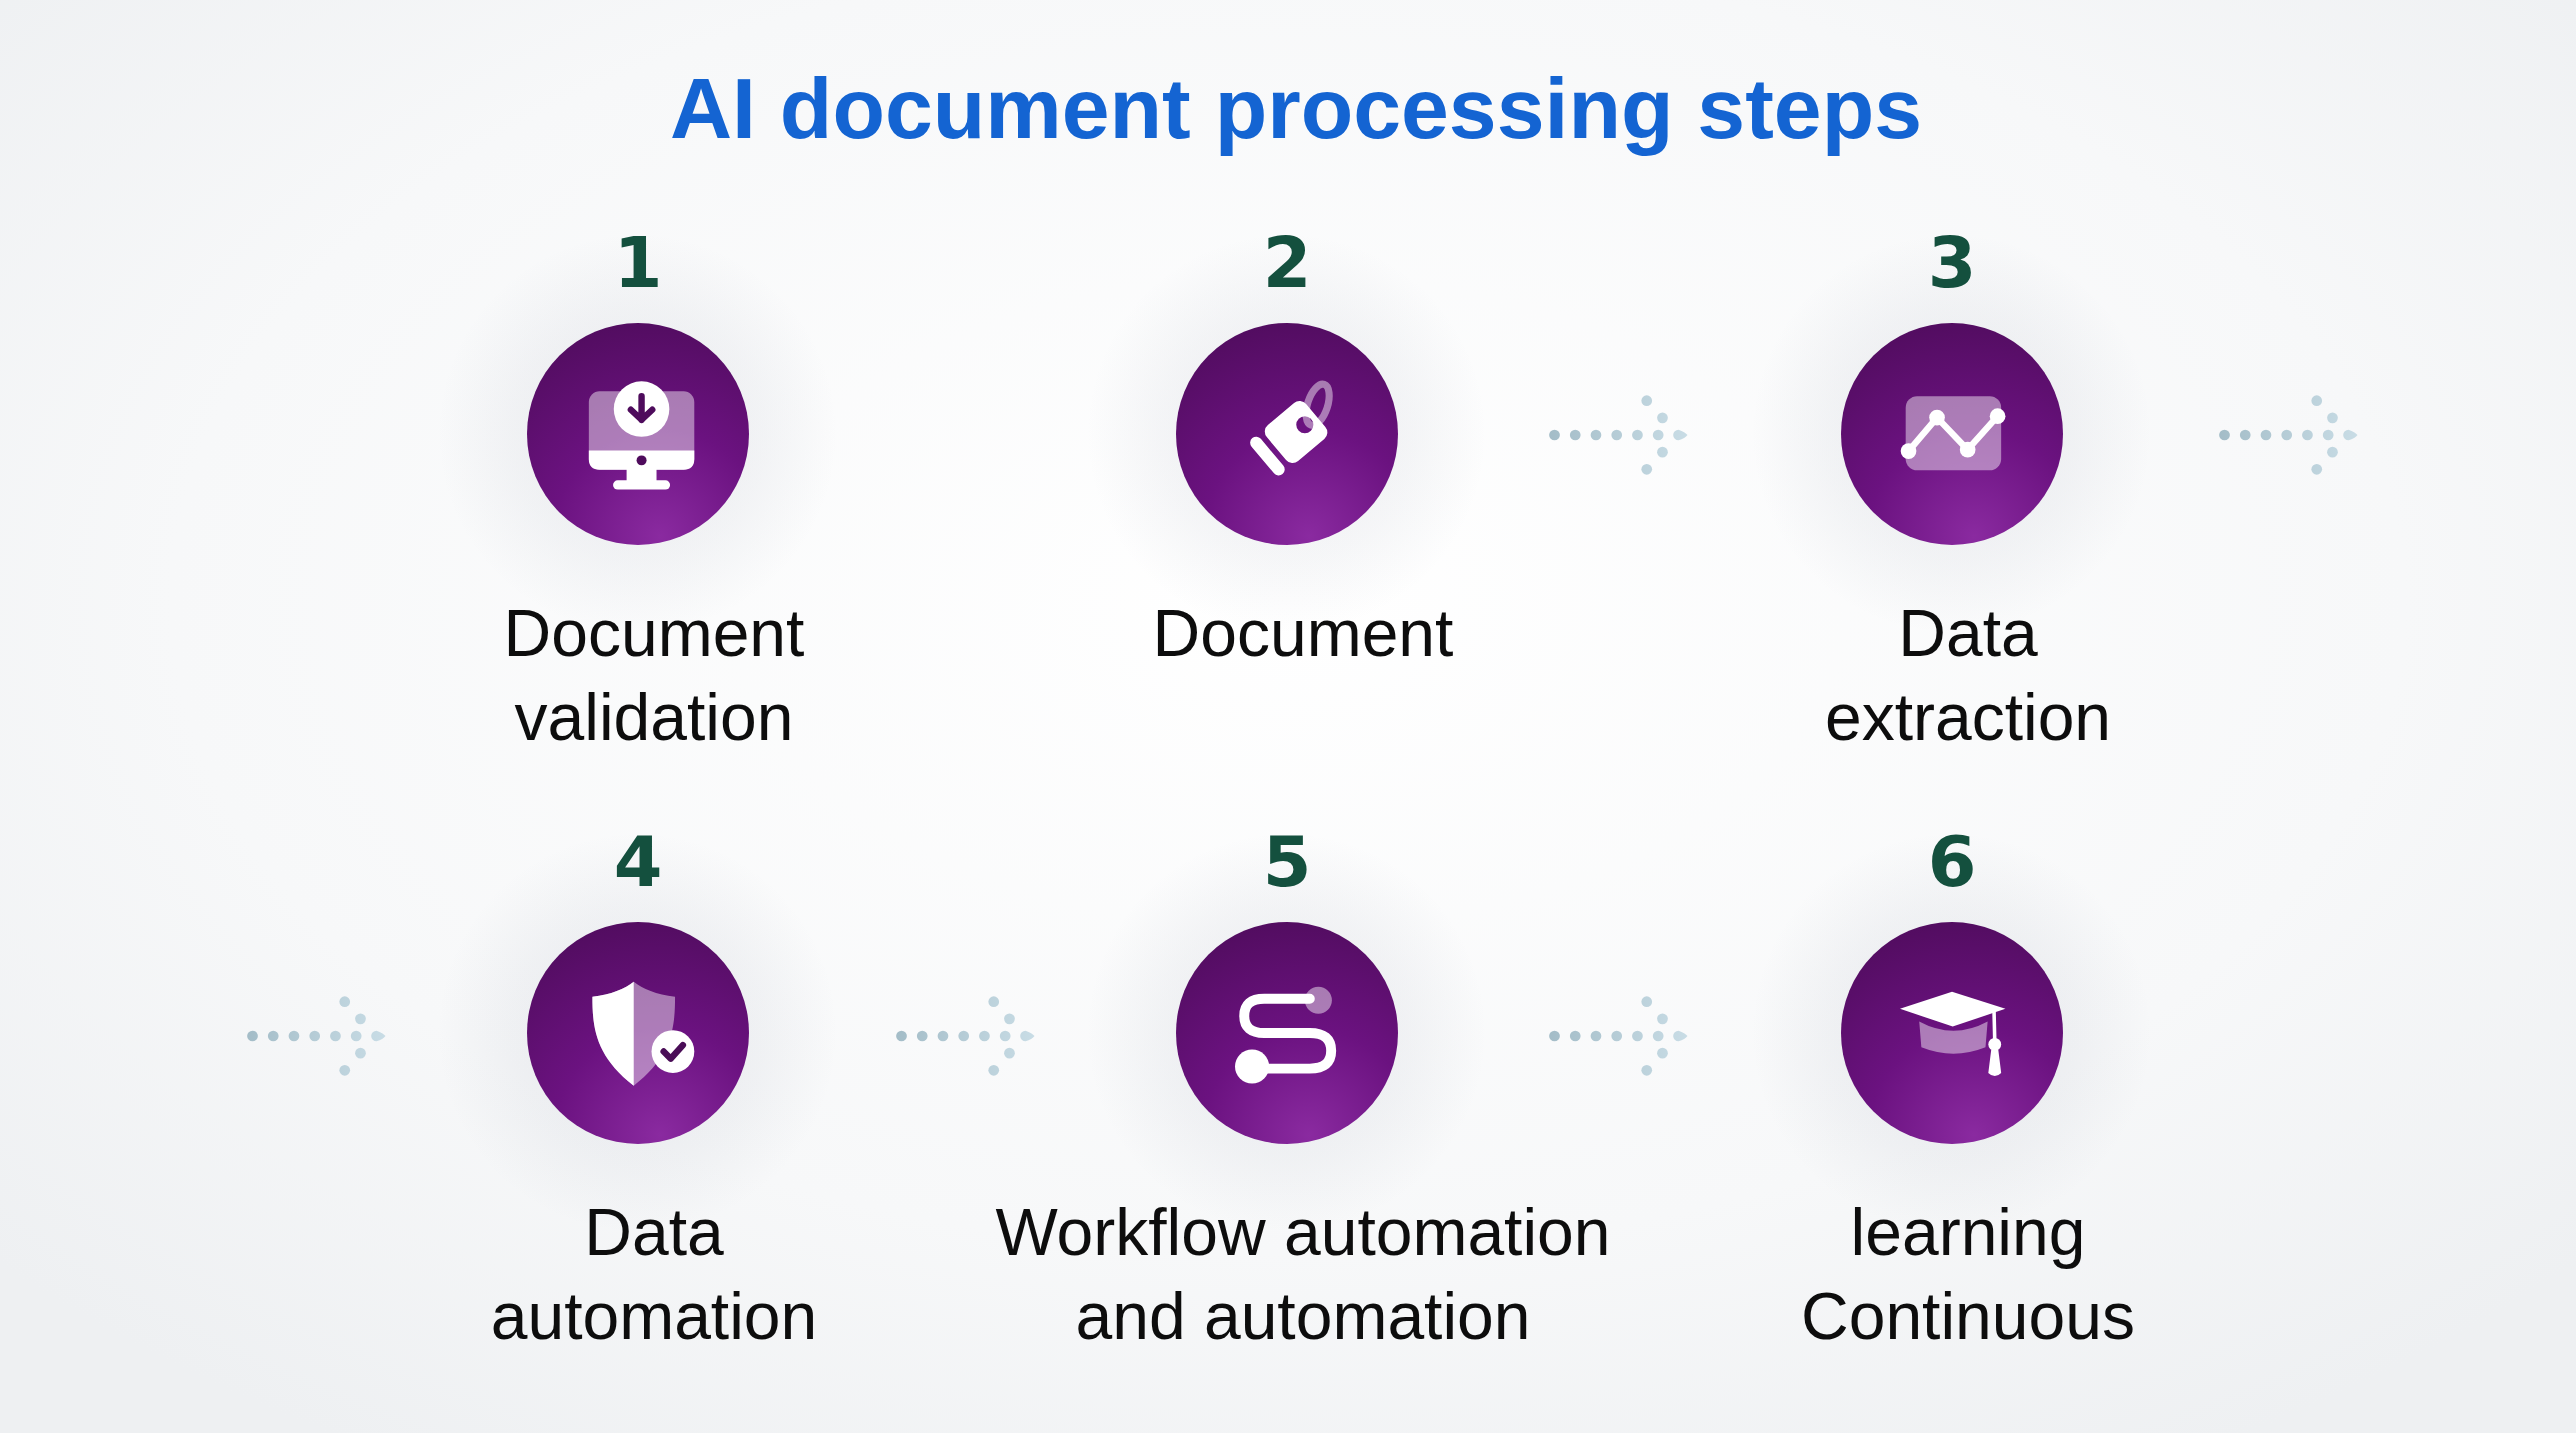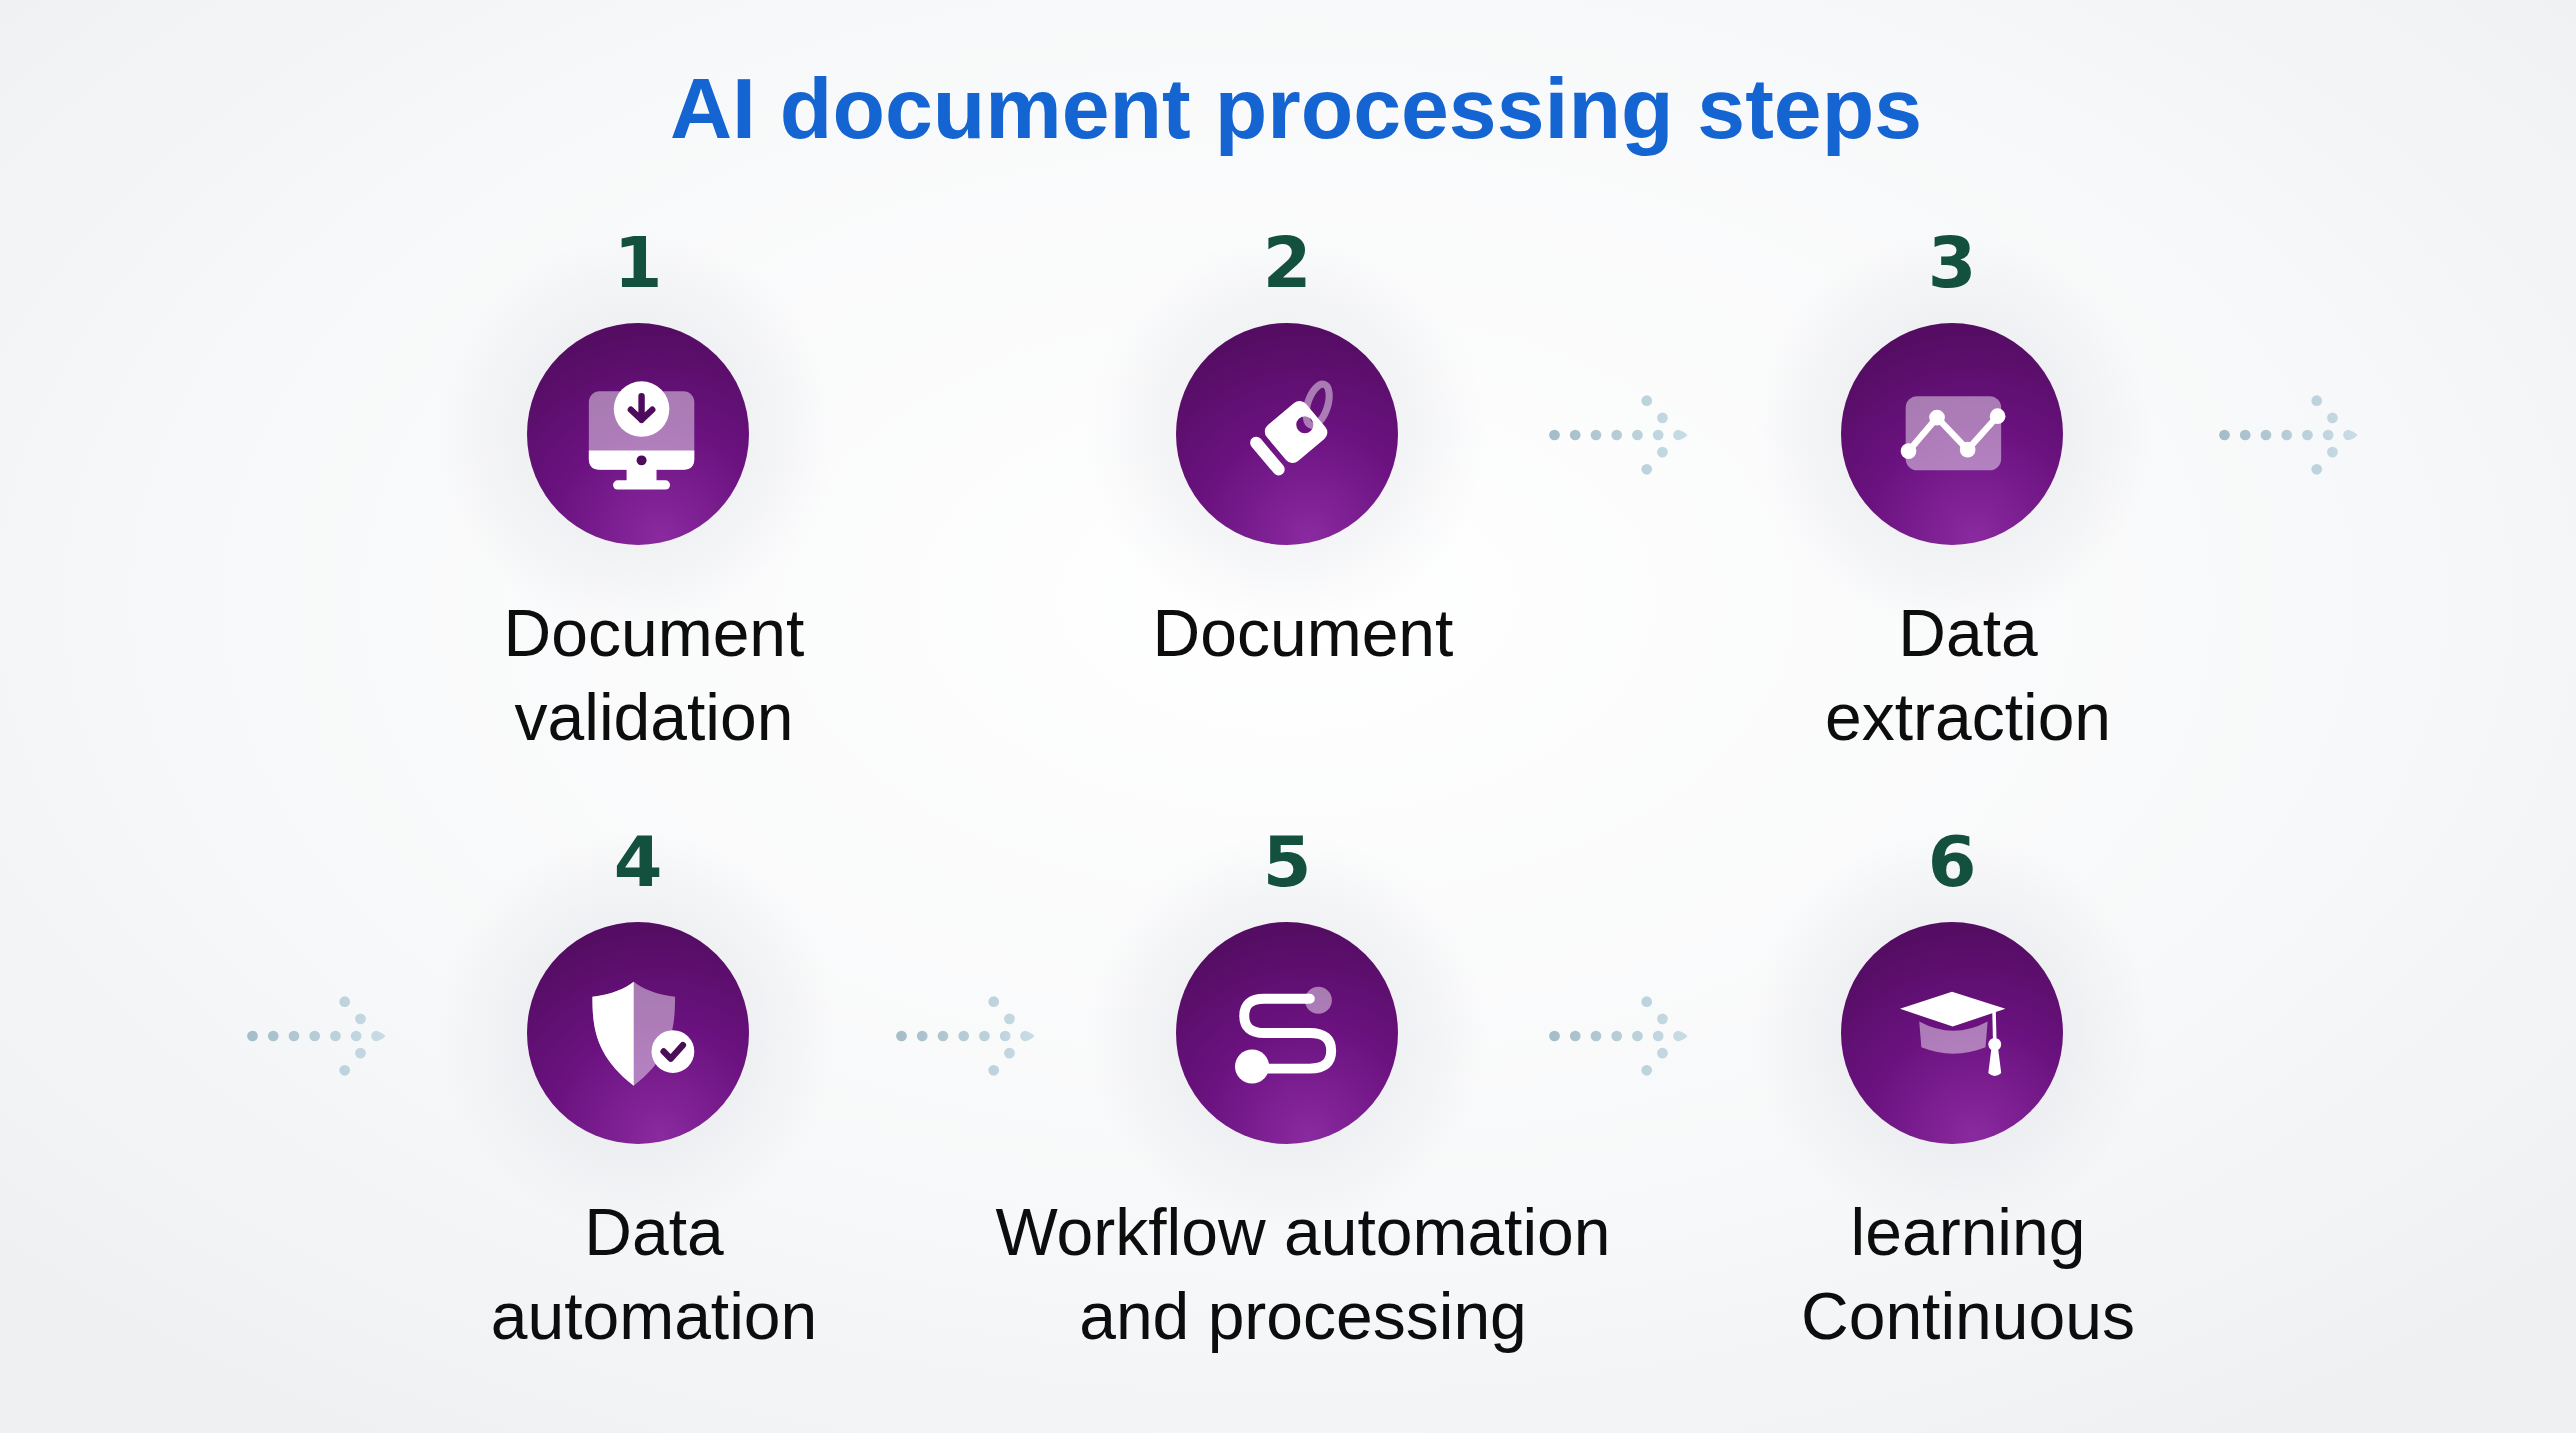--- a/index.html
+++ b/index.html
@@ -178,21 +178,21 @@
     <div class="num">5</div>
     <div class="circle">
       <svg class="icon-svg" viewBox="0 0 160 160">
         <path d="M112 32 H48 Q20 32 20 56 Q20 80 48 80 H112 Q142 80 142 105 Q142 130 112 130 H52" stroke="#ffffff" stroke-width="14" fill="none" stroke-linecap="round"></path>
         <circle cx="31" cy="127" r="24" fill="#ffffff"></circle>
         <circle cx="124" cy="34" r="19" fill="rgba(255,255,255,0.45)"></circle>
       </svg>
     </div>
     <div class="label">
       <span>Workflow automation</span>
-      <span>and processing</span>
+      <span>and automation</span>
     </div>
   </div>
 
   <div class="step s6">
     <div class="halo"></div>
     <div class="num">6</div>
     <div class="circle">
       <svg class="icon-svg" viewBox="0 0 160 160">
         <path d="M34 64 Q82 90 130 64 L127 100 Q82 118 37 100 Z" fill="rgba(255,255,255,0.45)"></path>
         <polygon points="7,46 80,22 155,46 81,71" fill="#ffffff"></polygon>

